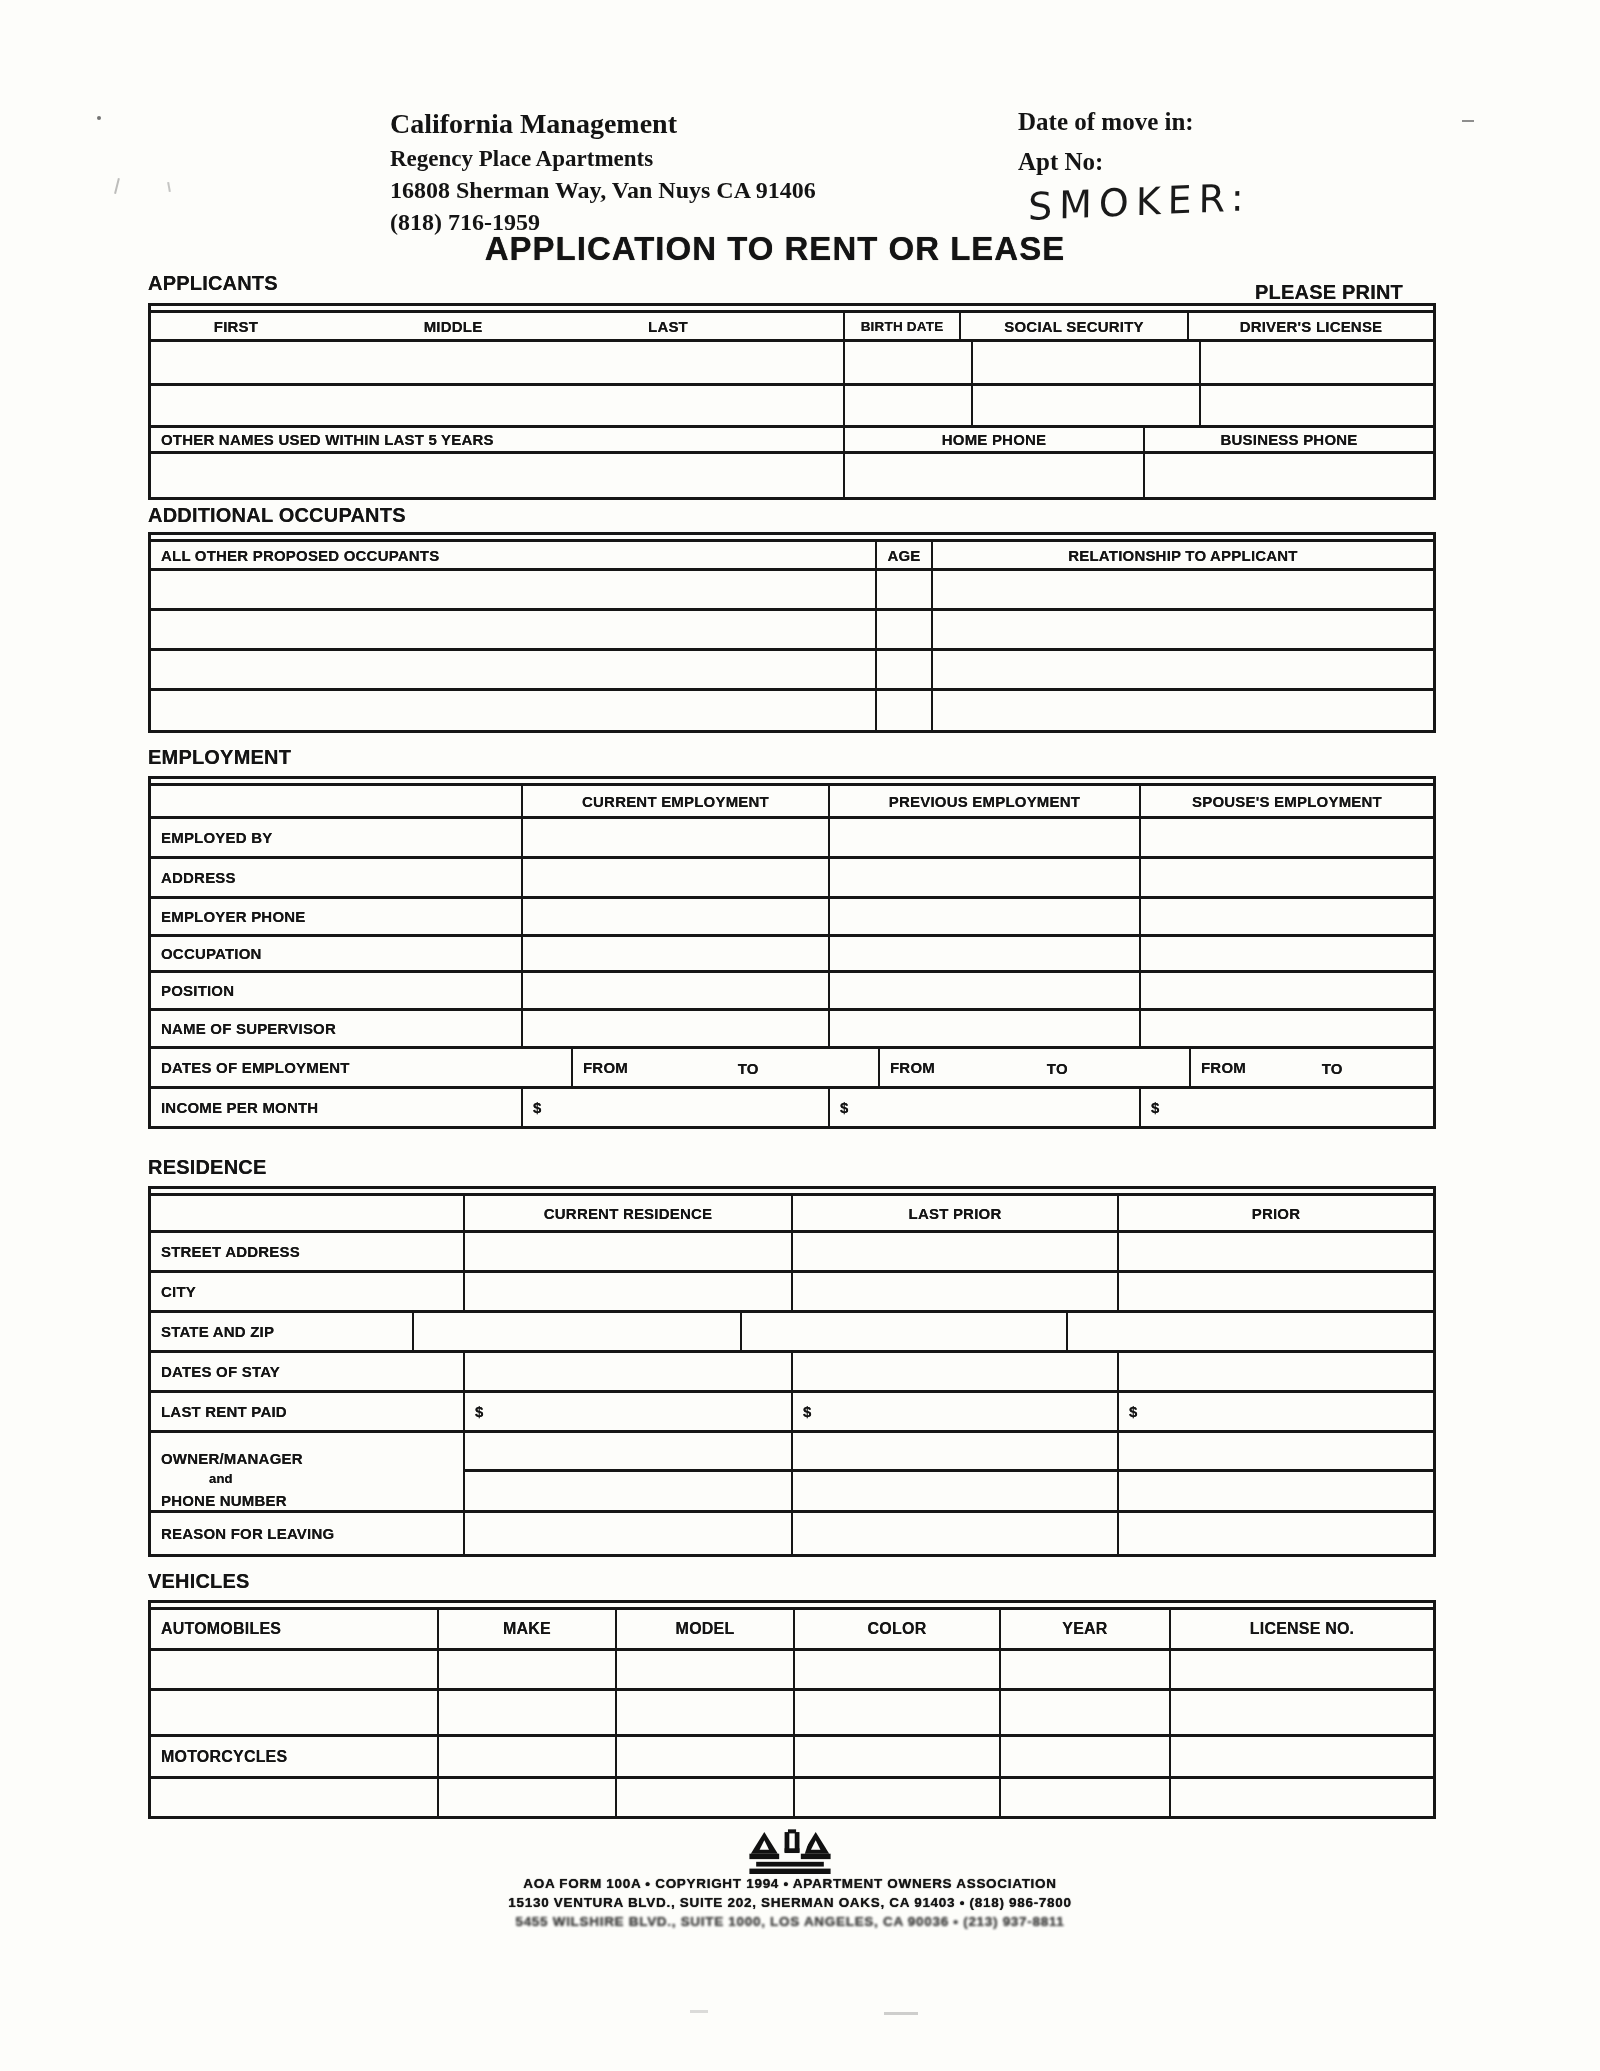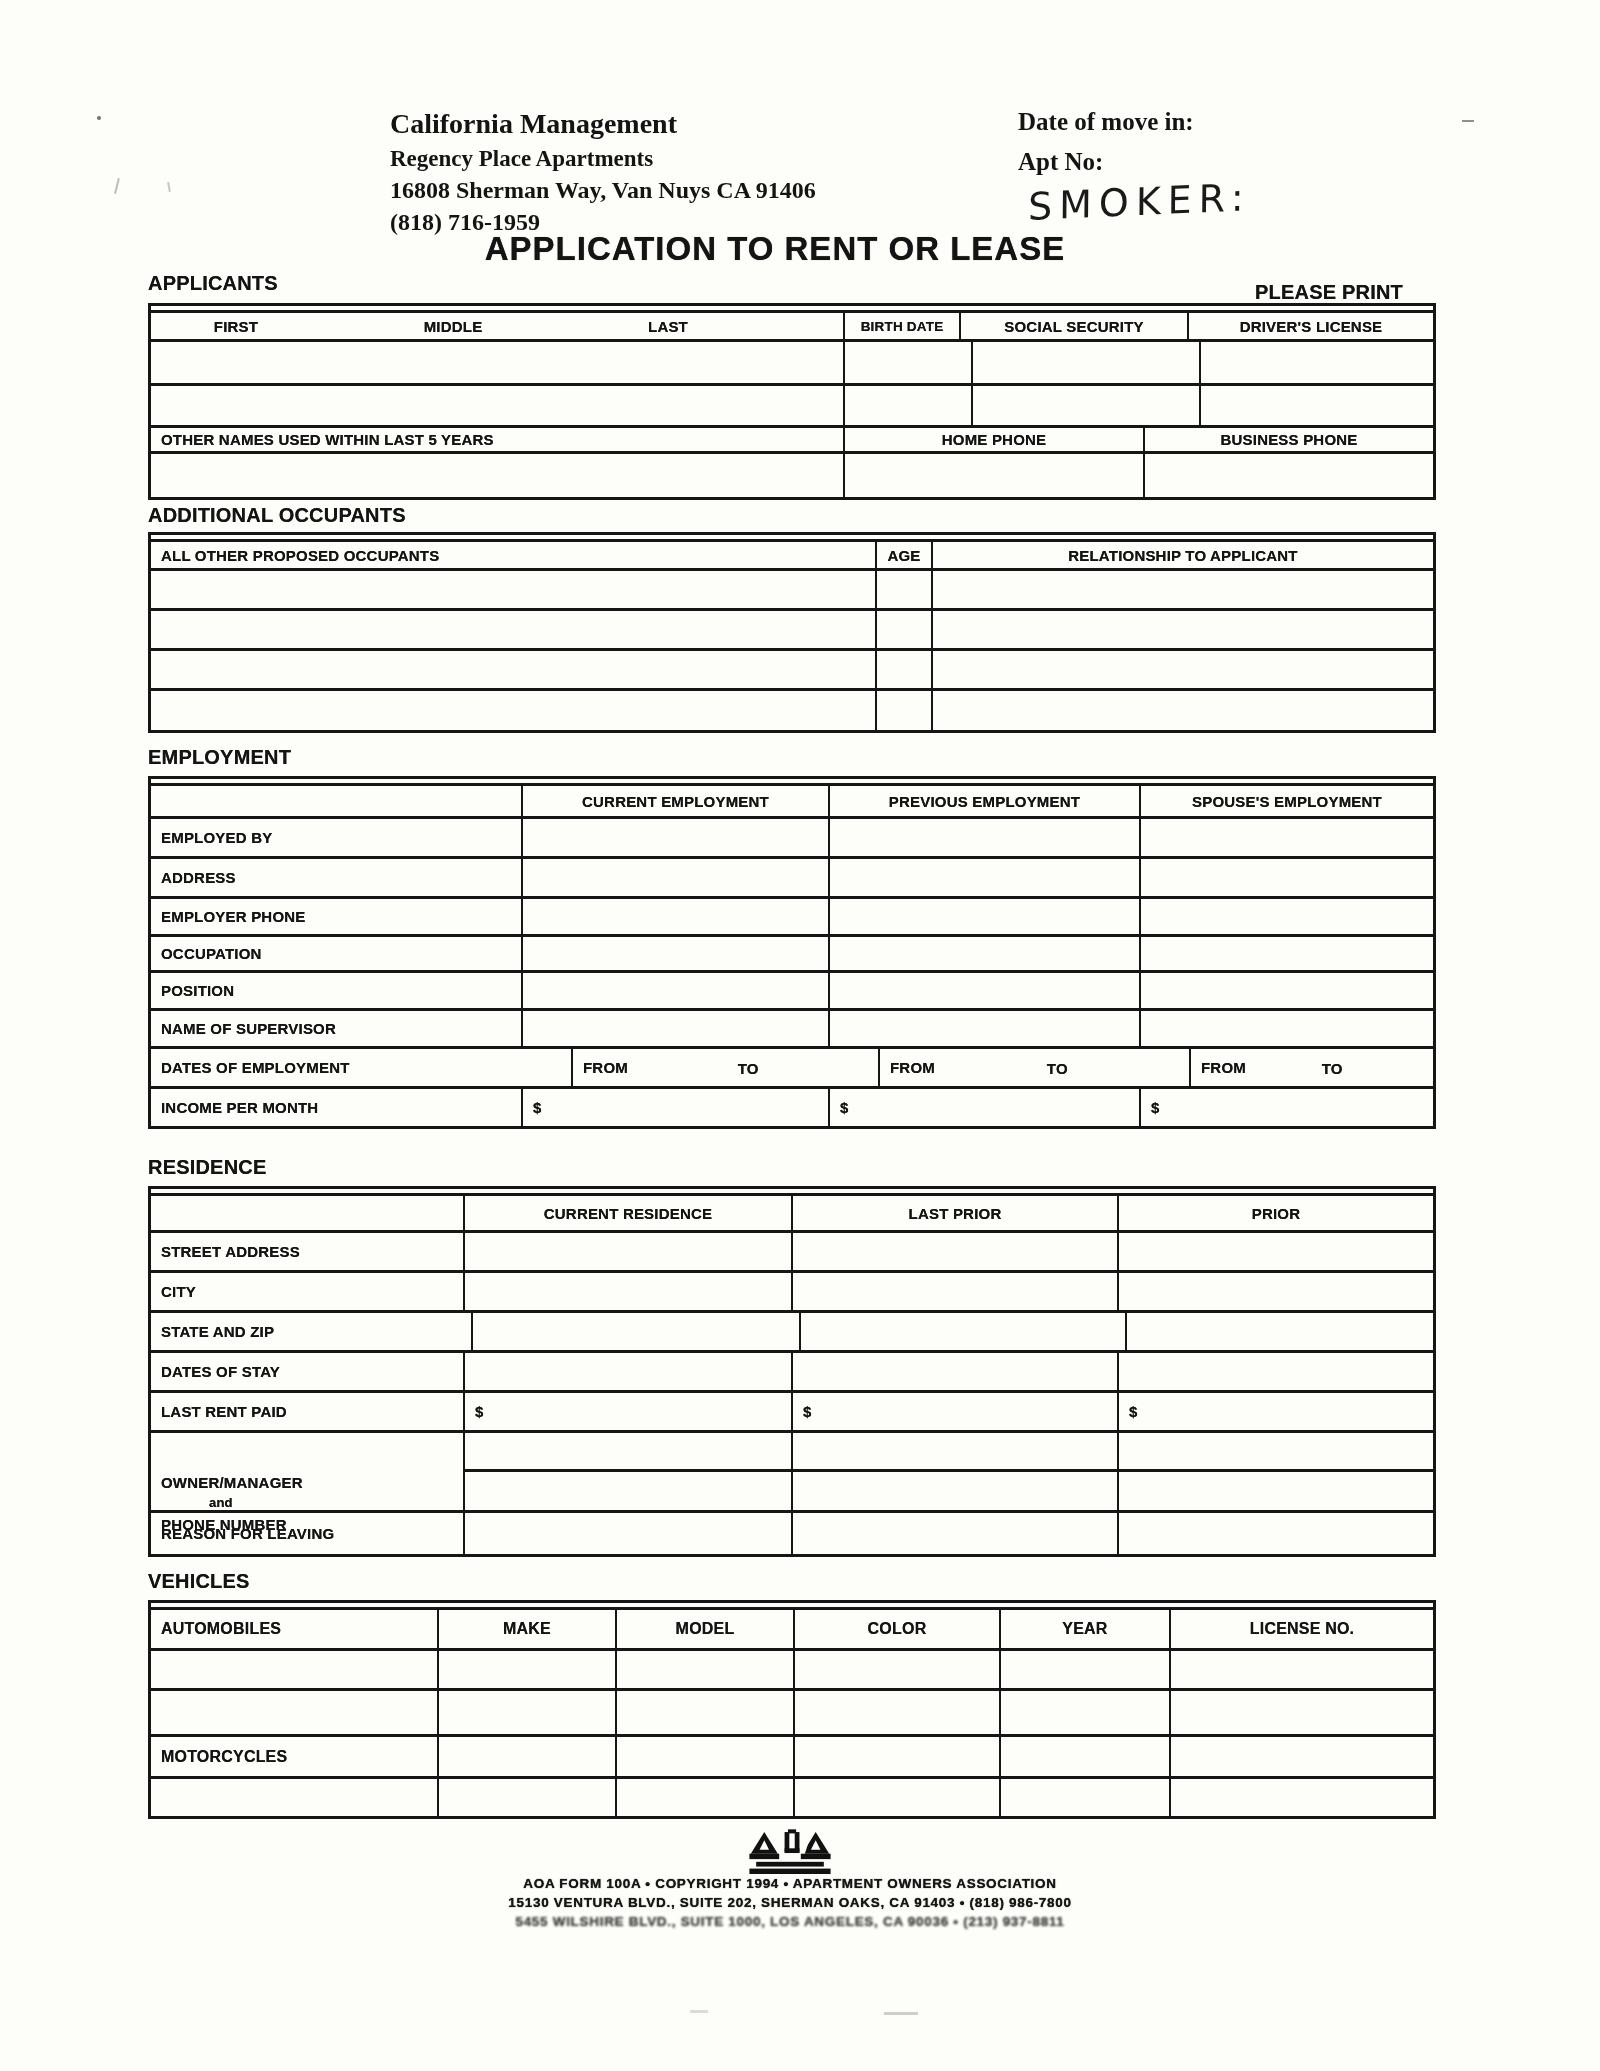--- a/index.html
+++ b/index.html
@@ -56,21 +56,21 @@
     white-space:nowrap;
   }
   .c   { display:flex; align-items:center; justify-content:center; }
   .l   { display:flex; align-items:center; justify-content:flex-start; padding-left:10px; }
   .abs { position:absolute; top:50%; transform:translate(-50%,-50%); }
   .from { margin-left:10px; }
   .to   { position:absolute; left:54%; top:50%; transform:translateY(-50%); }
   .dollar { margin-left:10px; font-weight:bold; font-size:15px; text-shadow:0 0 .55px rgba(0,0,0,.8); }
   .half { height:50%; }
   .half.top { border-bottom:3px solid #161616; }
-  .owner-lines { padding:0 0 0 10px; line-height:1.45;margin-top:38px; }
+  .owner-lines { padding:14px 0 0 10px; line-height:1.45; }
   .owner-lines .mid { display:block; padding-left:48px; font-size:13px; }
   
   .footer {
     position:absolute; top:1828px; left:0; width:1580px;
     display:flex; flex-direction:column; align-items:center;justify-content:center;
   }
   .aoa-logo { filter: blur(.4px); }
   .f-line {
     font-size:13.5px; font-weight:bold; letter-spacing:.7px;
     color:#161616; line-height:19px;
@@ -302,21 +302,21 @@
     </div>
     <div class="tr" style="height:40px;">
       <div class="td l" style="width:312px;">
           <span class="lbl">CITY</span>
         </div>
       <div class="td" style="width:328px;"></div>
       <div class="td" style="width:326px;"></div>
       <div class="td fill"></div>
     </div>
     <div class="tr" style="height:40px;">
-      <div class="td l" style="width:320px;">
+      <div class="td l" style="width:261px;">
           <span class="lbl">STATE AND ZIP</span>
         </div>
       <div class="td" style="width:328px;"></div>
       <div class="td" style="width:326px;"></div>
       <div class="td fill"></div>
     </div>
     <div class="tr" style="height:40px;">
       <div class="td l" style="width:312px;">
           <span class="lbl">DATES OF STAY</span>
         </div>

